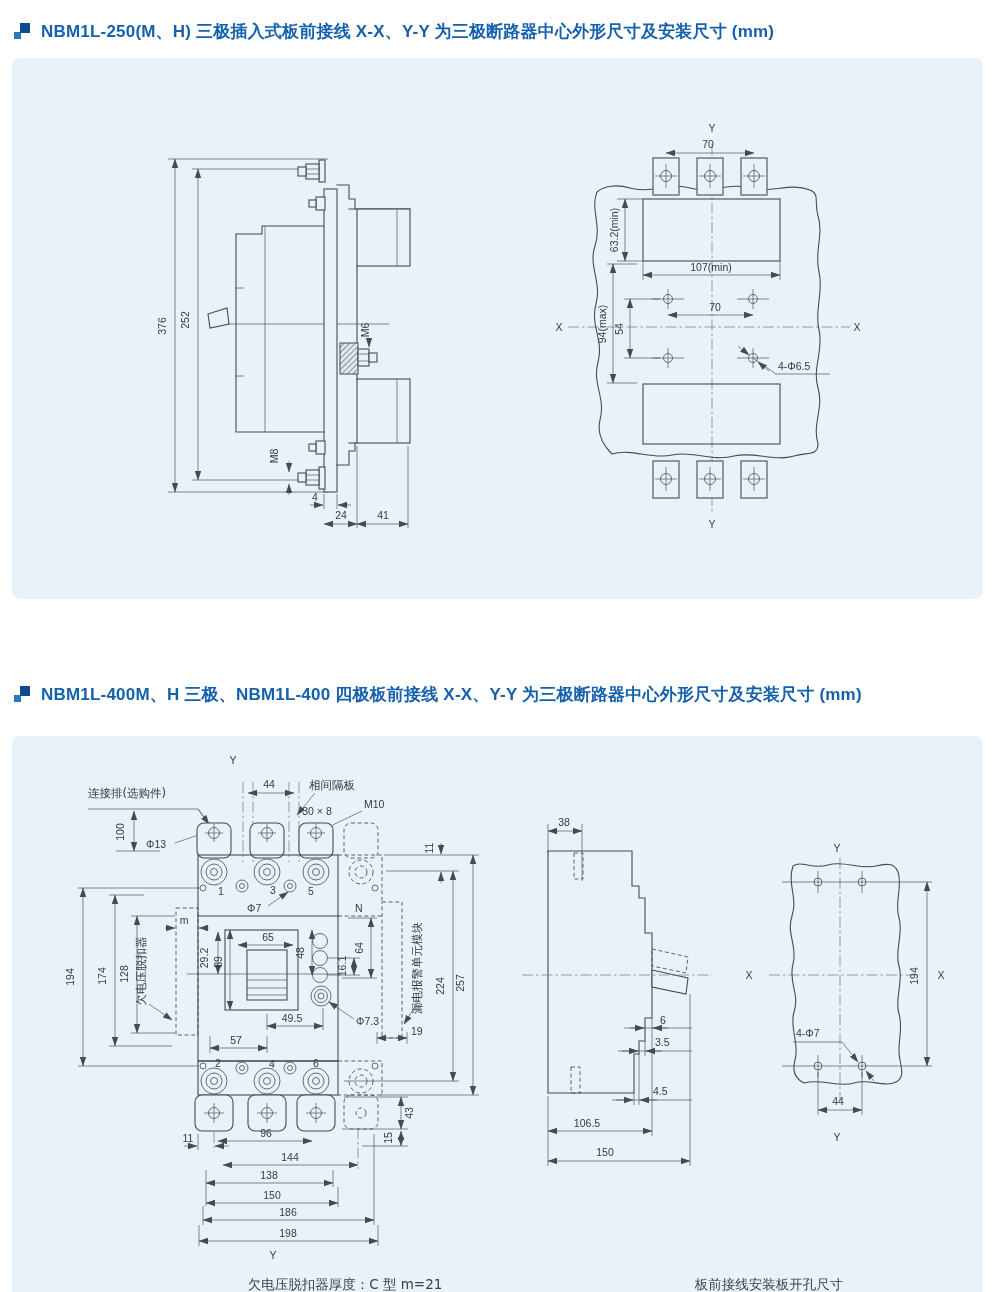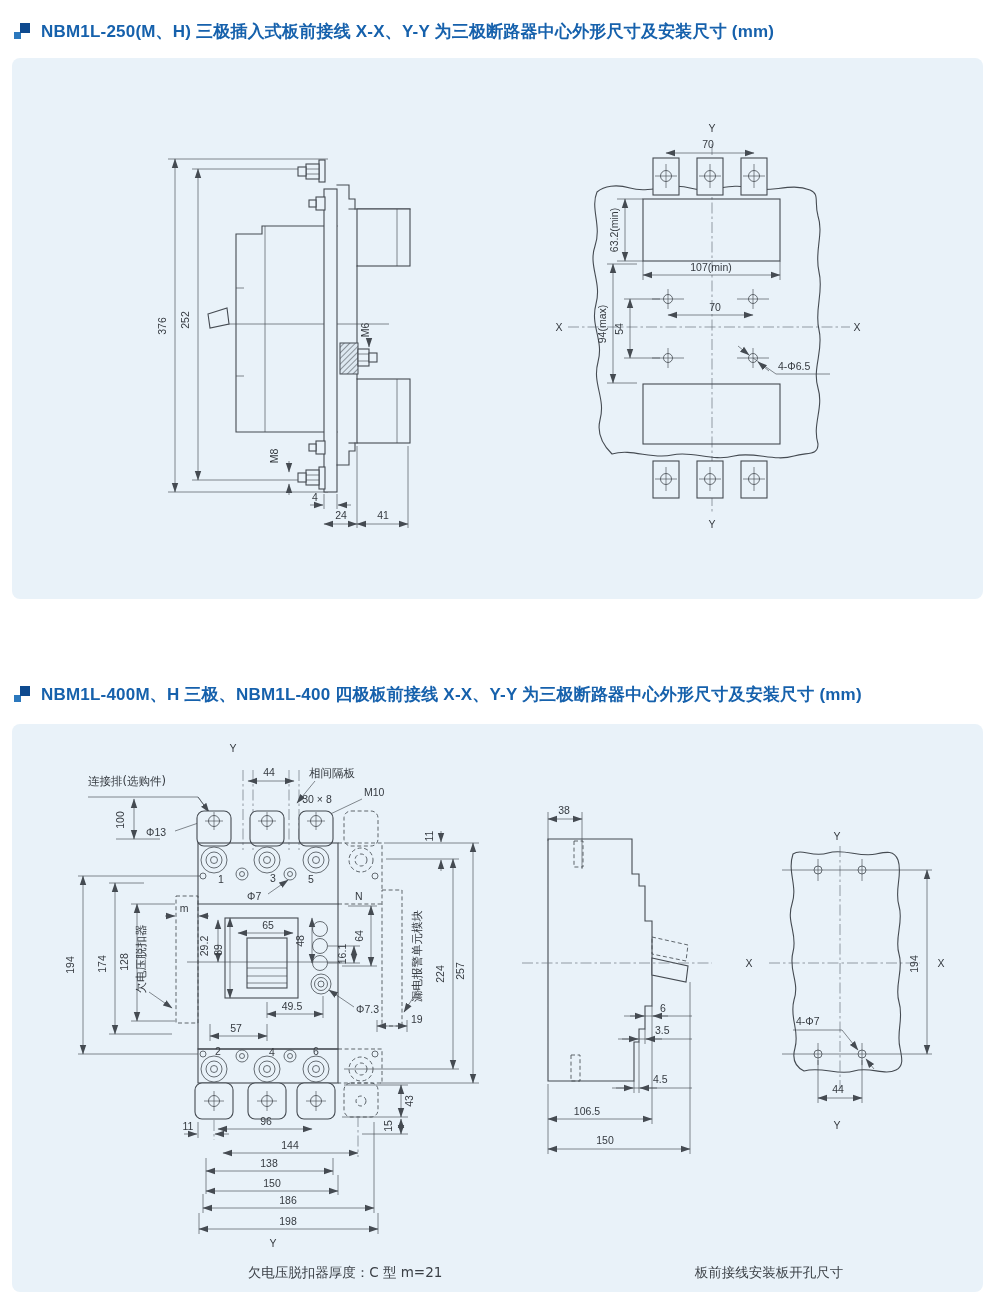--- a/index.html
+++ b/index.html
@@ -1,19 +1,19 @@
 <!DOCTYPE html>
 <html><head>
 <meta charset="utf-8">
 <style>
   html,body{margin:0;padding:0;background:#ffffff;}
   body{width:995px;font-family:"Liberation Sans",sans-serif;}
   .sec-header{display:flex;align-items:center;gap:10px;padding-left:14px;}
   .sec-header.h1{padding-top:20px;padding-bottom:15px;}
-  .sec-header.h2{padding-top:84px;padding-bottom:18px;}
+  .sec-header.h2{padding-top:84px;padding-bottom:30px;}
   .bullet{position:relative;width:17px;height:17px;flex:0 0 17px;}
   .bullet .b-sm{position:absolute;left:0;bottom:1px;width:7px;height:7px;background:#2b78bd;}
   .bullet .b-lg{position:absolute;right:1px;top:0;width:10px;height:10px;background:#0e4a8f;}
   .sec-title{color:#1661ac;font-size:17px;font-weight:600;letter-spacing:0.2px;}
   .panel{margin:0 12px;width:971px;background:#e9f2f9;border-radius:8px;overflow:hidden;}
   svg text{font-family:"Liberation Sans",sans-serif;font-size:10.5px;fill:#353a40;}
   svg text.z{font-family:"DejaVu Sans",sans-serif;font-size:11.5px;}
   svg text.cap{font-family:"DejaVu Sans",sans-serif;font-size:13.5px;fill:#3a3f45;}
   .o{stroke:#454b52;stroke-width:1.1;fill:none;stroke-linejoin:miter;stroke-linecap:square;}
   .of{stroke:#454b52;stroke-width:1.1;fill:#e9f2f9;stroke-linejoin:miter;}

